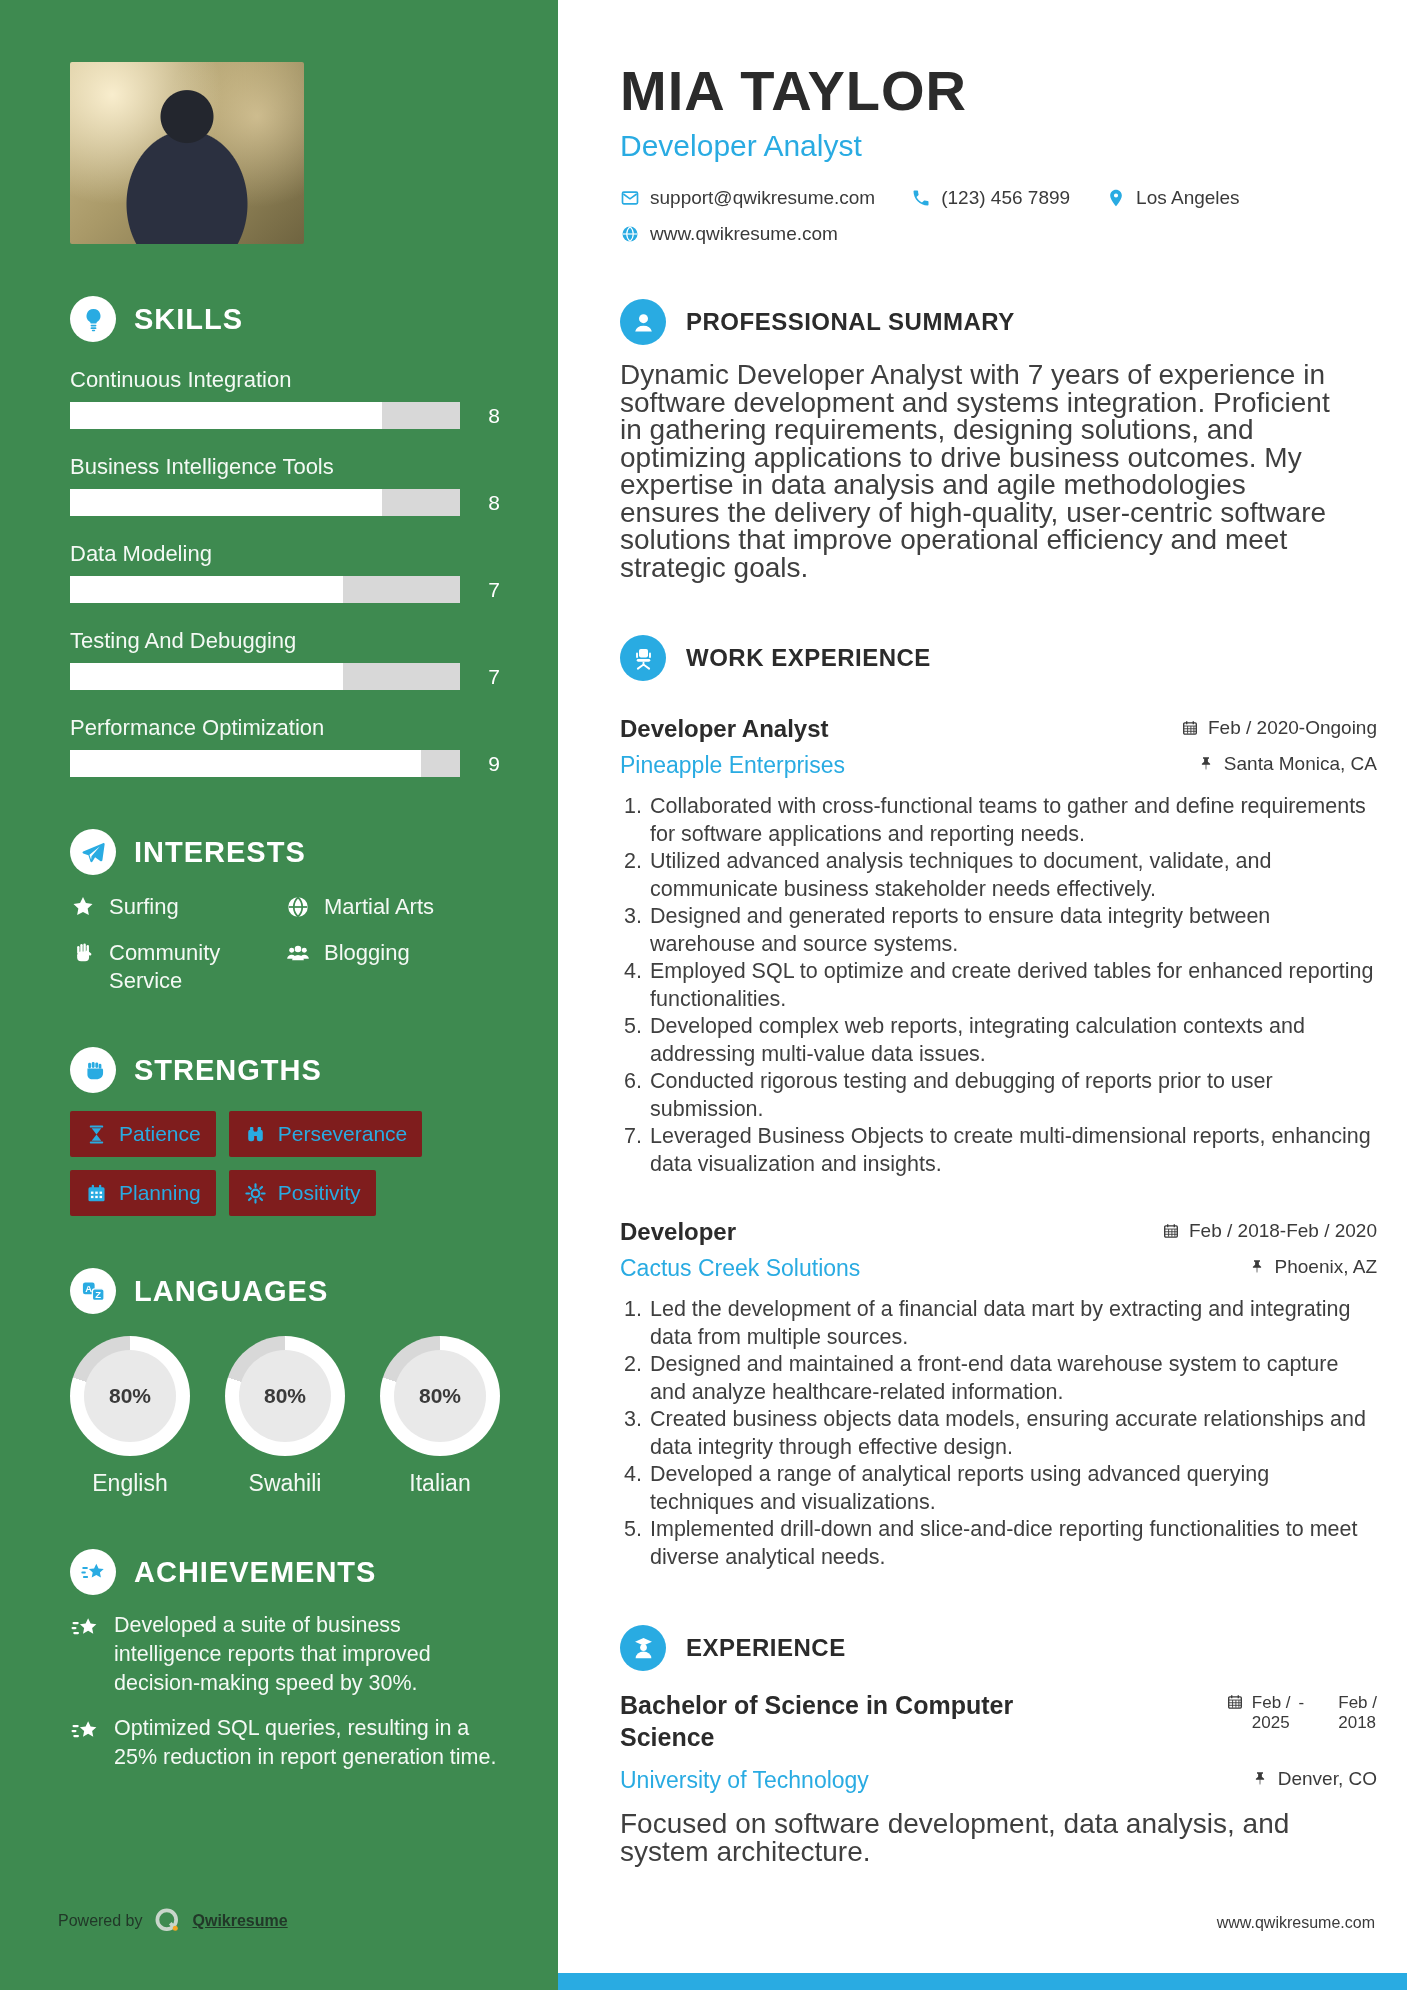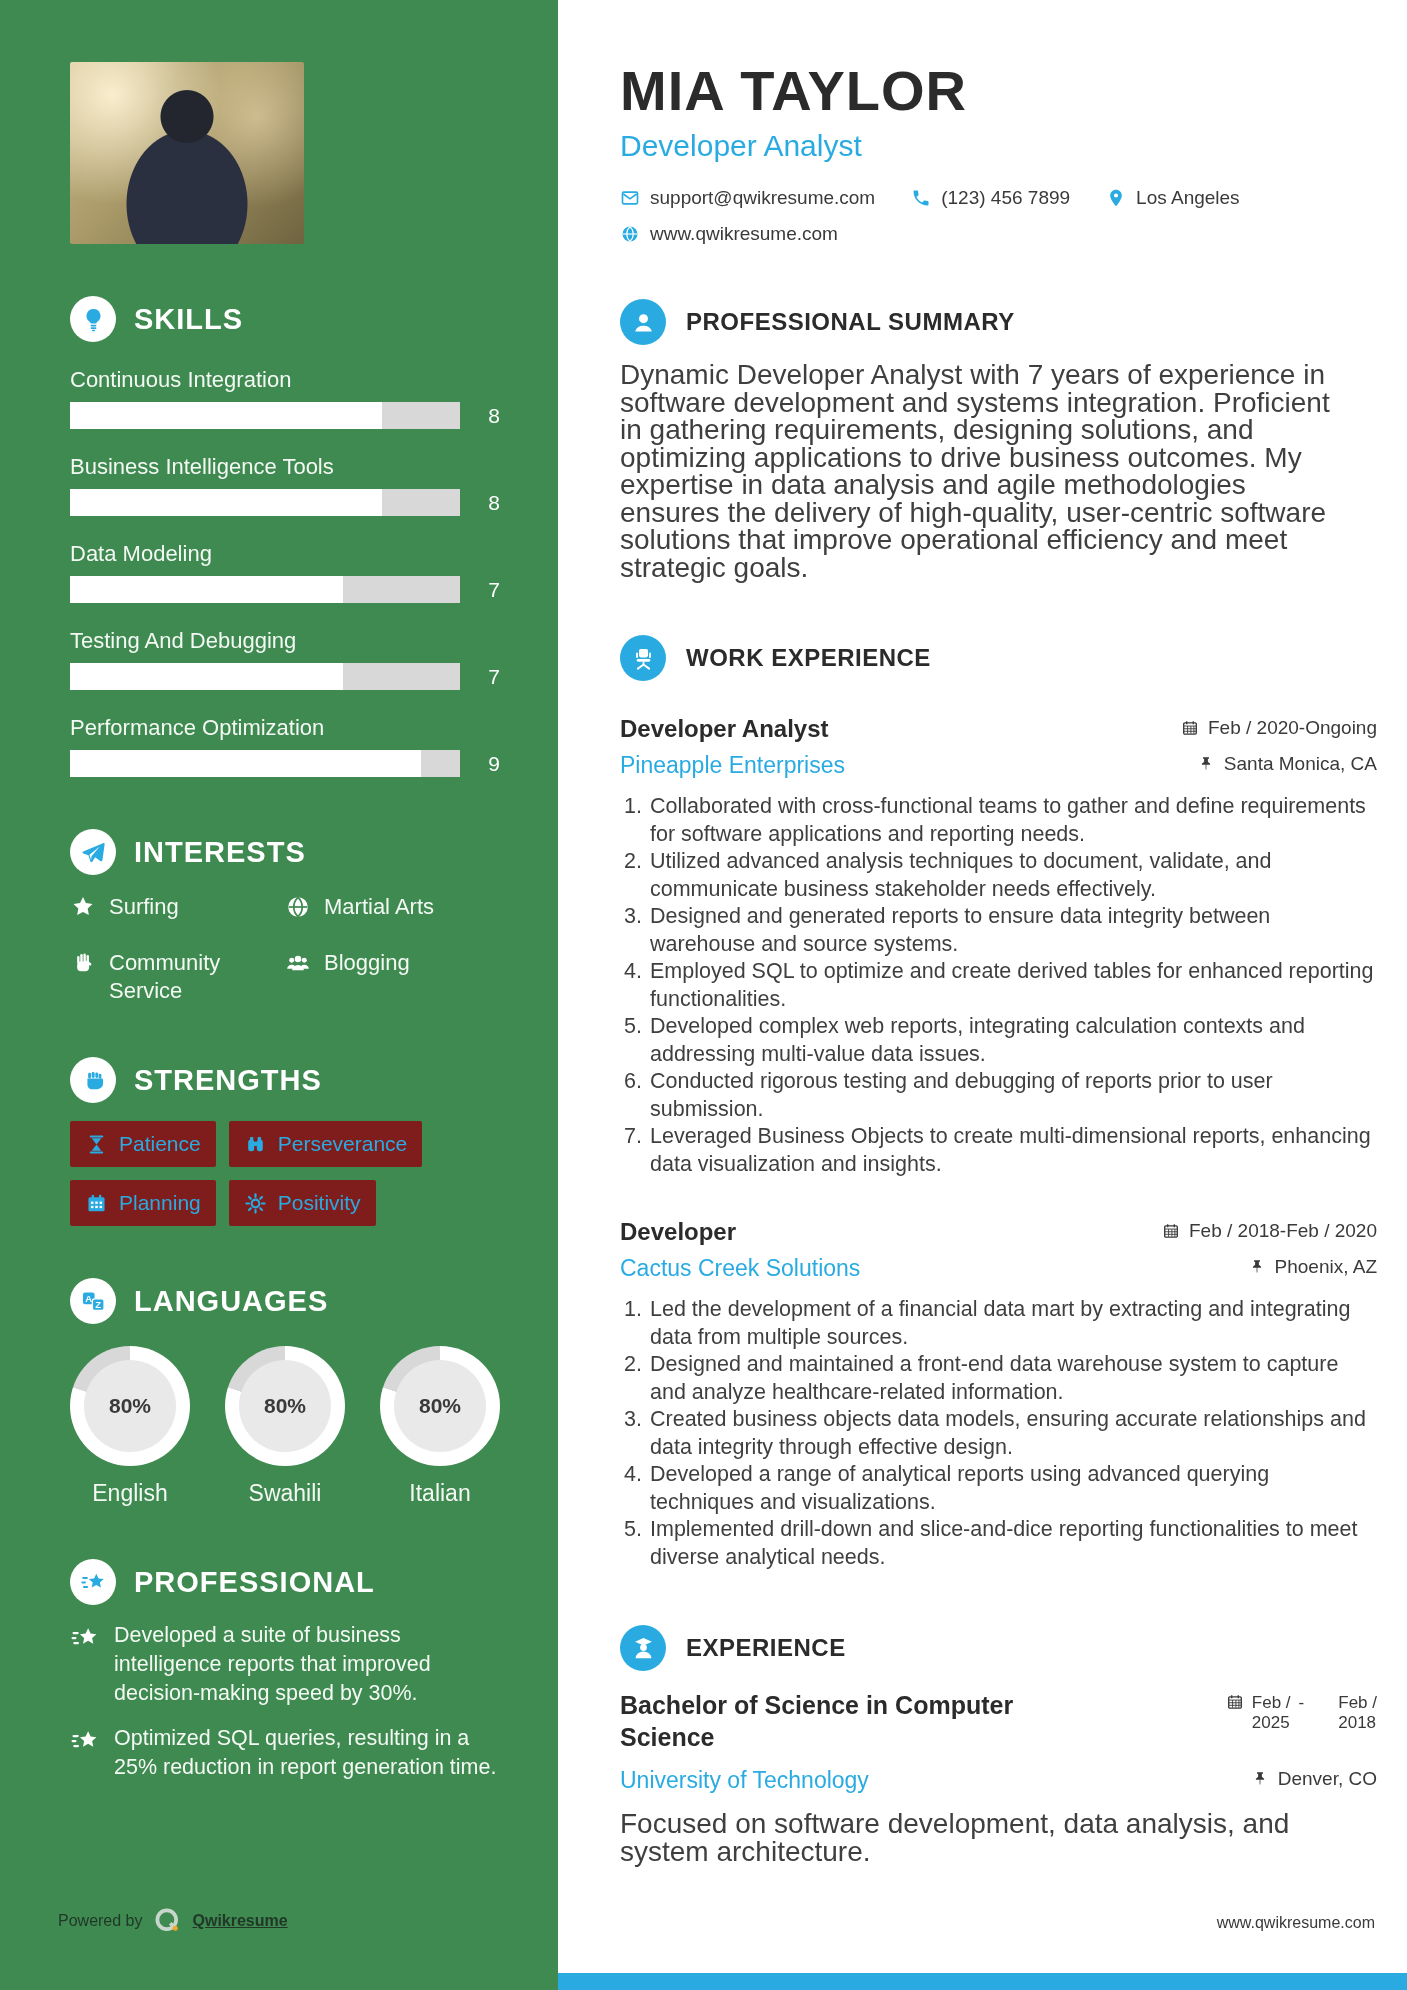--- a/index.html
+++ b/index.html
@@ -21,21 +21,21 @@
                  display:flex;align-items:center;justify-content:center;color:var(--accent-blue,#29abe2);}
   .s-head .badge svg{width:27px;height:27px;}
   .s-head h2{margin:0;font-size:29px;font-weight:bold;color:#ffffff;letter-spacing:1px;}
   .skill{margin-top:24px;}
   .skill:first-of-type{margin-top:16px;}
   .skill-label{font-size:22px;line-height:28px;color:#f4f9f4;}
   .skill-row{display:flex;align-items:center;margin-top:8px;}
   .skill-bar{flex:1;height:27px;background:var(--bar-track,#d8d8d8);position:relative;}
   .skill-fill{height:100%;background:#ffffff;}
   .skill-score{width:40px;text-align:right;font-size:21px;color:#ffffff;}
-  .interests-grid{display:grid;grid-template-columns:205px 1fr;gap:28px 10px;margin-top:18px;}
+  .interests-grid{display:grid;grid-template-columns:205px 1fr;gap:18px 10px;margin-top:18px;}
   .int-item{display:flex;align-items:flex-start;gap:13px;font-size:22px;line-height:28px;color:#f4f9f4;}
   .int-item .i{width:26px;height:26px;flex:0 0 auto;color:#ffffff;margin-top:1px;}
   .i svg{width:100%;height:100%;display:block;}
   .chips{display:flex;flex-wrap:wrap;gap:13px;margin-top:18px;}
   .chip{display:inline-flex;align-items:center;gap:11px;background:#7f1d1d;
         color:var(--accent-blue,#29abe2);font-size:21px;padding:11px 15px;border-radius:2px;}
   .chip .i{width:23px;height:23px;color:var(--accent-blue,#29abe2);}
   .langs{display:flex;justify-content:space-between;margin-top:22px;}
   .lang{width:120px;display:flex;flex-direction:column;align-items:center;}
   .donut{width:120px;height:120px;border-radius:50%;display:flex;align-items:center;justify-content:center;}
@@ -329,21 +329,21 @@
     <section>
       <div class="s-head">
         <span class="badge">
           <svg viewBox="0 0 24 24" fill="currentColor">
               <path d="M14.5 4.2l2 4.2 4.6.5-3.4 3.1.9 4.5-4.1-2.3-4.1 2.3.9-4.5-3.4-3.1 4.6-.5z"></path>
               <rect x="2" y="7.2" width="5" height="1.7" rx=".85"></rect>
               <rect x="1.2" y="11.2" width="4" height="1.7" rx=".85"></rect>
               <rect x="2.6" y="15.2" width="4.6" height="1.7" rx=".85"></rect>
             </svg>
         </span>
-        <h2>PROFESSIONAL</h2>
+        <h2>ACHIEVEMENTS</h2>
       </div>
       <div class="ach-item">
         <span class="i">
           <svg viewBox="0 0 24 24" fill="currentColor">
               <path d="M14.5 4.2l2 4.2 4.6.5-3.4 3.1.9 4.5-4.1-2.3-4.1 2.3.9-4.5-3.4-3.1 4.6-.5z"></path>
               <rect x="2" y="7.2" width="5" height="1.7" rx=".85"></rect>
               <rect x="1.2" y="11.2" width="4" height="1.7" rx=".85"></rect>
               <rect x="2.6" y="15.2" width="4.6" height="1.7" rx=".85"></rect>
             </svg>
         </span>

